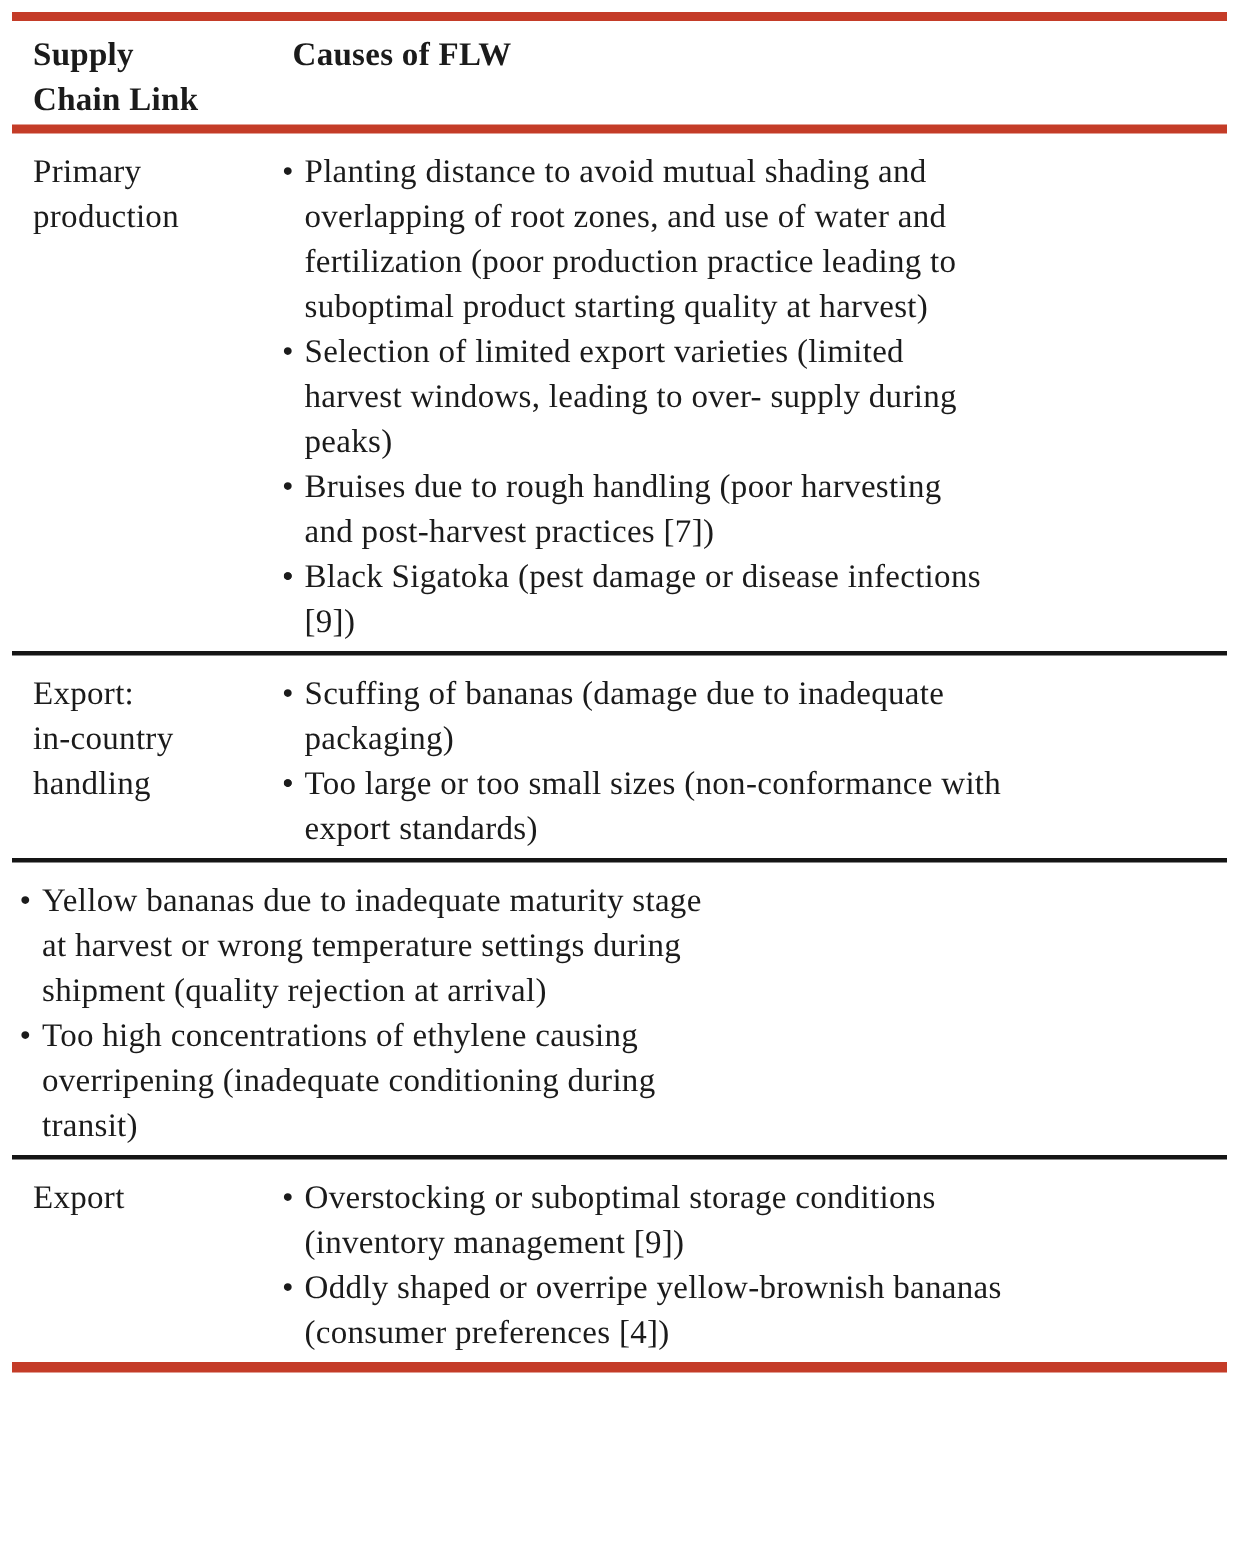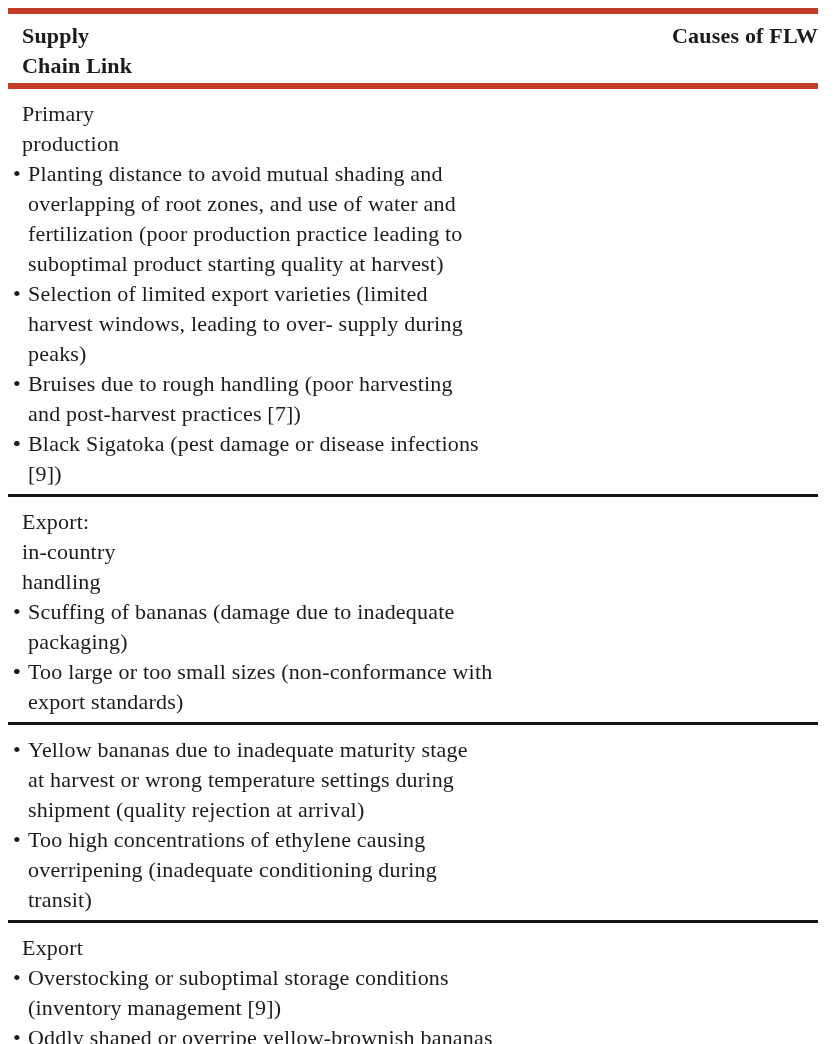--- a/index.html
+++ b/index.html
@@ -48,27 +48,25 @@
     width: 175px;
     box-sizing: border-box;
     padding-left: 14px;
   }
   .col2 {
     flex: 1;
     min-width: 0;
   }
   .header-row .col2 {
     padding-left: 12px;
-    text-align: right;
   }
   .row {
     display: flex;
     padding: 10px 0 5px 0;
     border-bottom: 3px solid var(--rule);
-    flex-direction: column;
   }
   #rows .row:last-child {
     border-bottom: none;
   }
   .causes {
     list-style: none;
     margin: 0;
     padding: 0;
   }
   .causes li {

